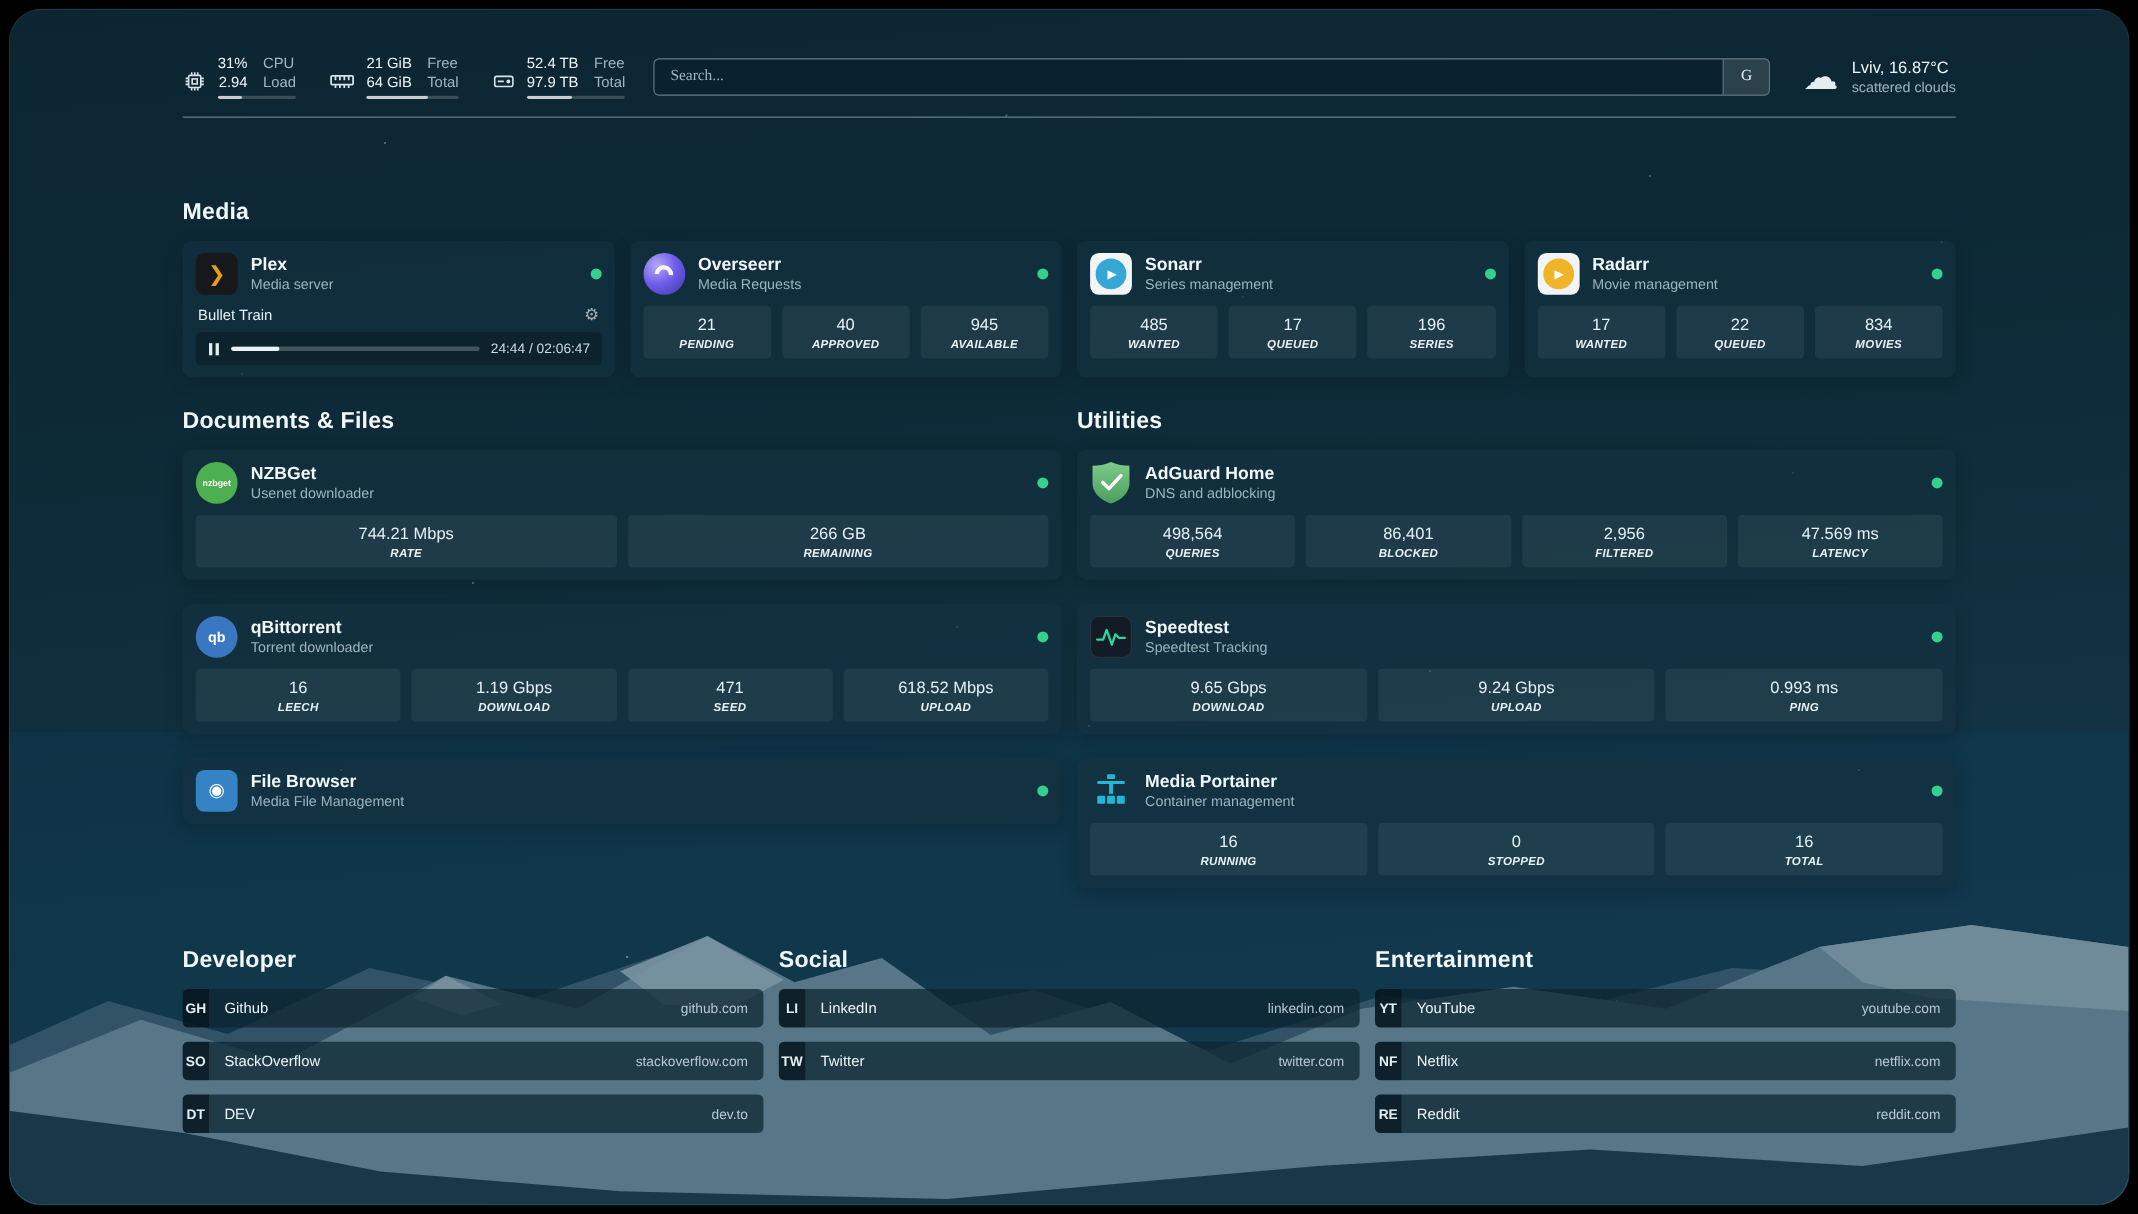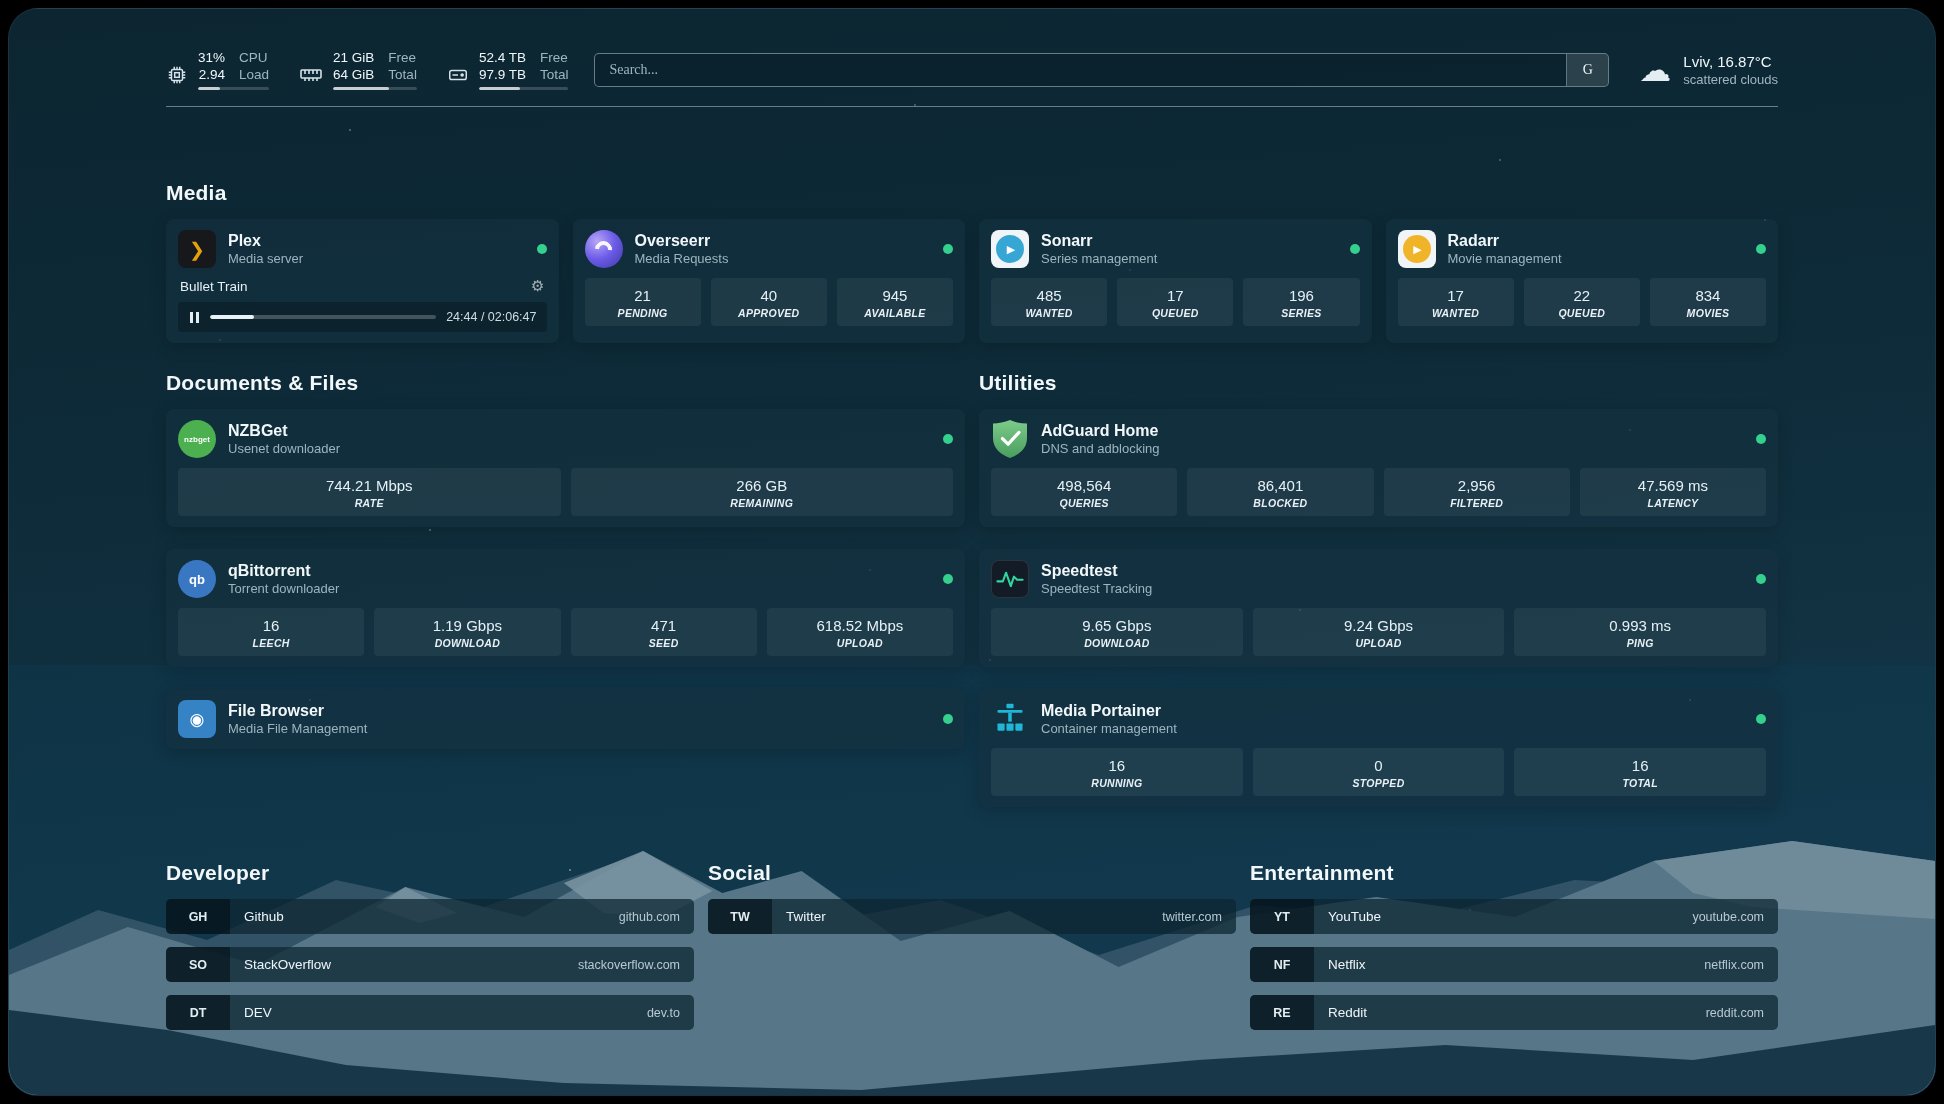--- a/index.html
+++ b/index.html
@@ -87,21 +87,21 @@
   .qbittorrent-text { font-size:13px; font-weight:700; color:#fff; }
   .icon-filebrowser { background:#3583c4; }
   .icon-filebrowser .glyph { color:#fff; font-size:17px; }
   .icon-adguard { background:transparent; }
   .icon-speedtest { background:#131c26; border:1px solid rgba(255,255,255,0.1); }
   .icon-portainer { background:transparent; }
 
   
   .bm-list { display:flex; flex-direction:column; gap:13px; }
   .bm-row { display:flex; align-items:center; height:35px; background:rgba(13,38,50,0.74); border-radius:5px; overflow:hidden; cursor:pointer; }
-  .bm-abbr { width:64px; align-self:stretch; display:flex; align-items:center; justify-content:center;
+  .bm-abbr { width:24px; align-self:stretch; display:flex; align-items:center; justify-content:center;
     background:rgba(4,16,23,0.6); font-size:12.5px; font-weight:700; color:#e2edf2; flex:none; }
   .bm-name { margin-left:14px; font-size:13.5px; color:#eef6fa; }
   .bm-url { margin-left:auto; margin-right:14px; font-size:12.5px; color:#b7c9d2; }
 </style>
 </head>
 <body>
 
 <div id="window">
   <svg id="mountains" viewBox="0 0 1944 430" preserveAspectRatio="none">
     <polygon fill="#5a7282" opacity="0.85" points="0,285 90,245 200,275 330,215 470,245 620,195 780,265 940,235 1100,290 1260,240 1420,255 1580,215 1944,235 1944,430 0,430"></polygon>
@@ -508,20 +508,25 @@
               <span class="bm-abbr">DT</span>
               <span class="bm-name">DEV</span>
               <span class="bm-url">dev.to</span>
             </a>
           </div>
         </div>
         <div>
           <h2 class="sec-title">Social</h2>
           <div class="bm-list">
             <a class="bm-row">
+              <span class="bm-abbr">LI</span>
+              <span class="bm-name">LinkedIn</span>
+              <span class="bm-url">linkedin.com</span>
+            </a>
+            <a class="bm-row">
               <span class="bm-abbr">TW</span>
               <span class="bm-name">Twitter</span>
               <span class="bm-url">twitter.com</span>
             </a>
           </div>
         </div>
         <div>
           <h2 class="sec-title">Entertainment</h2>
           <div class="bm-list">
             <a class="bm-row">

